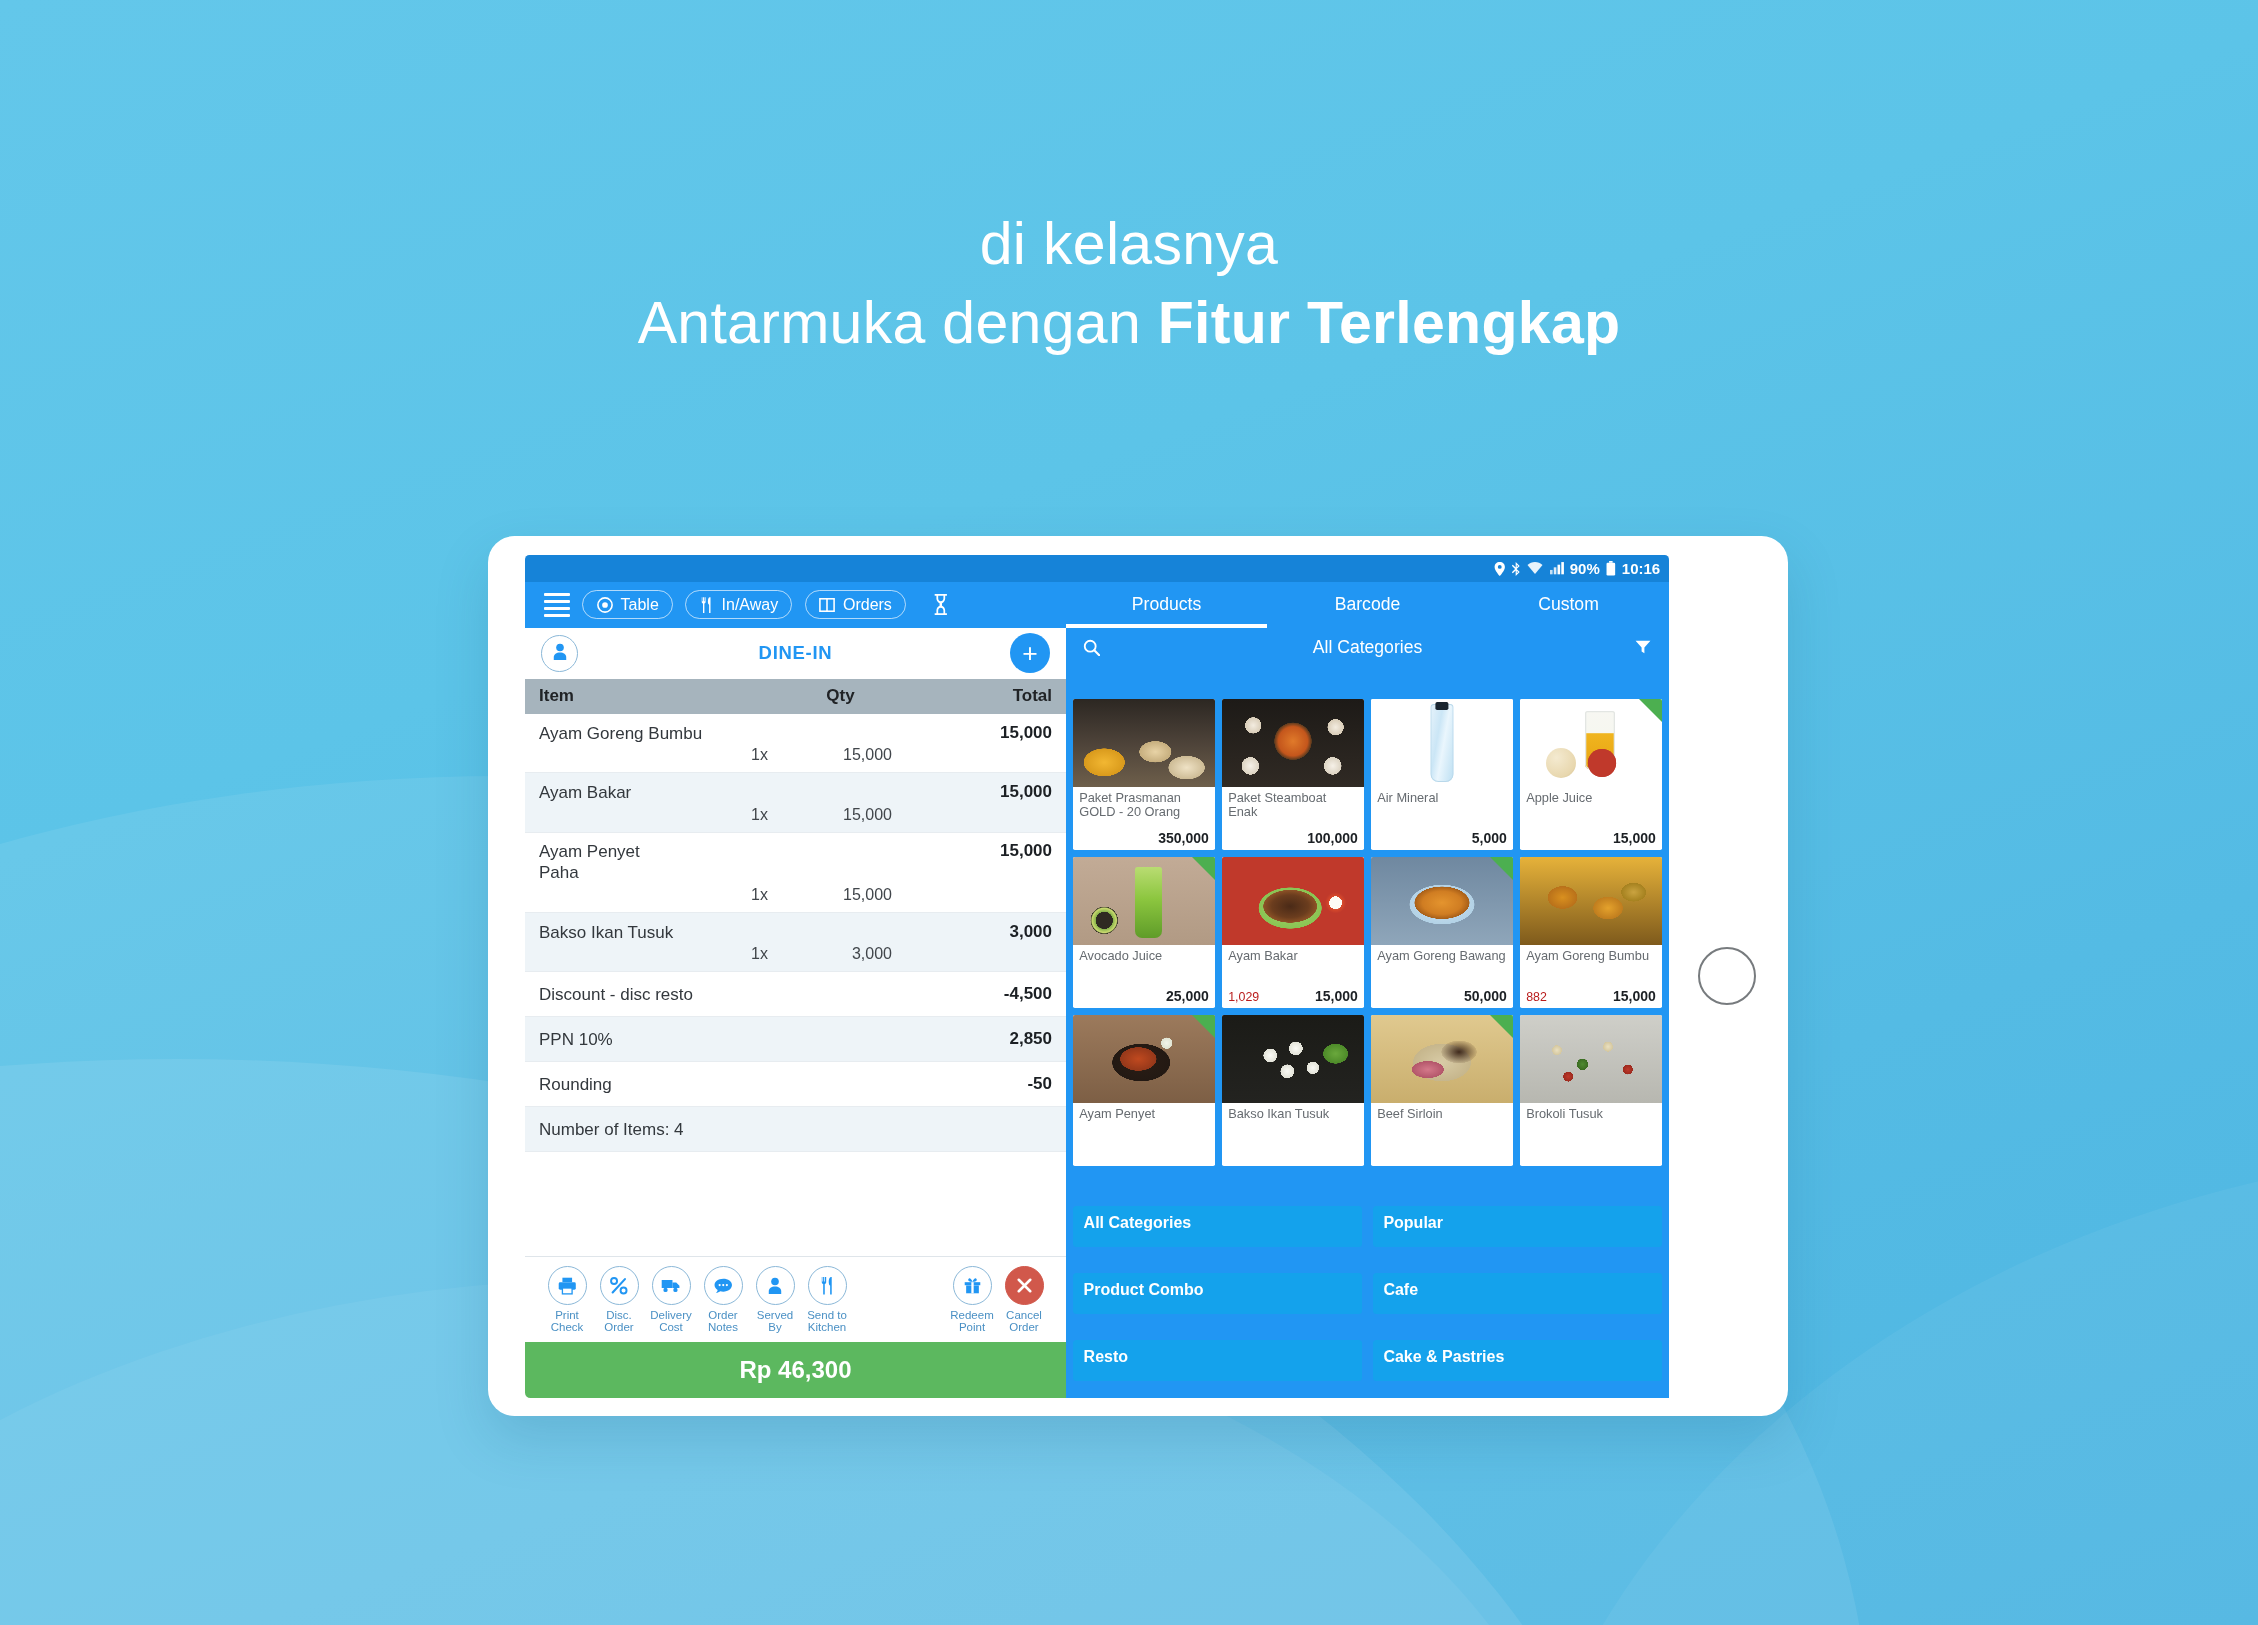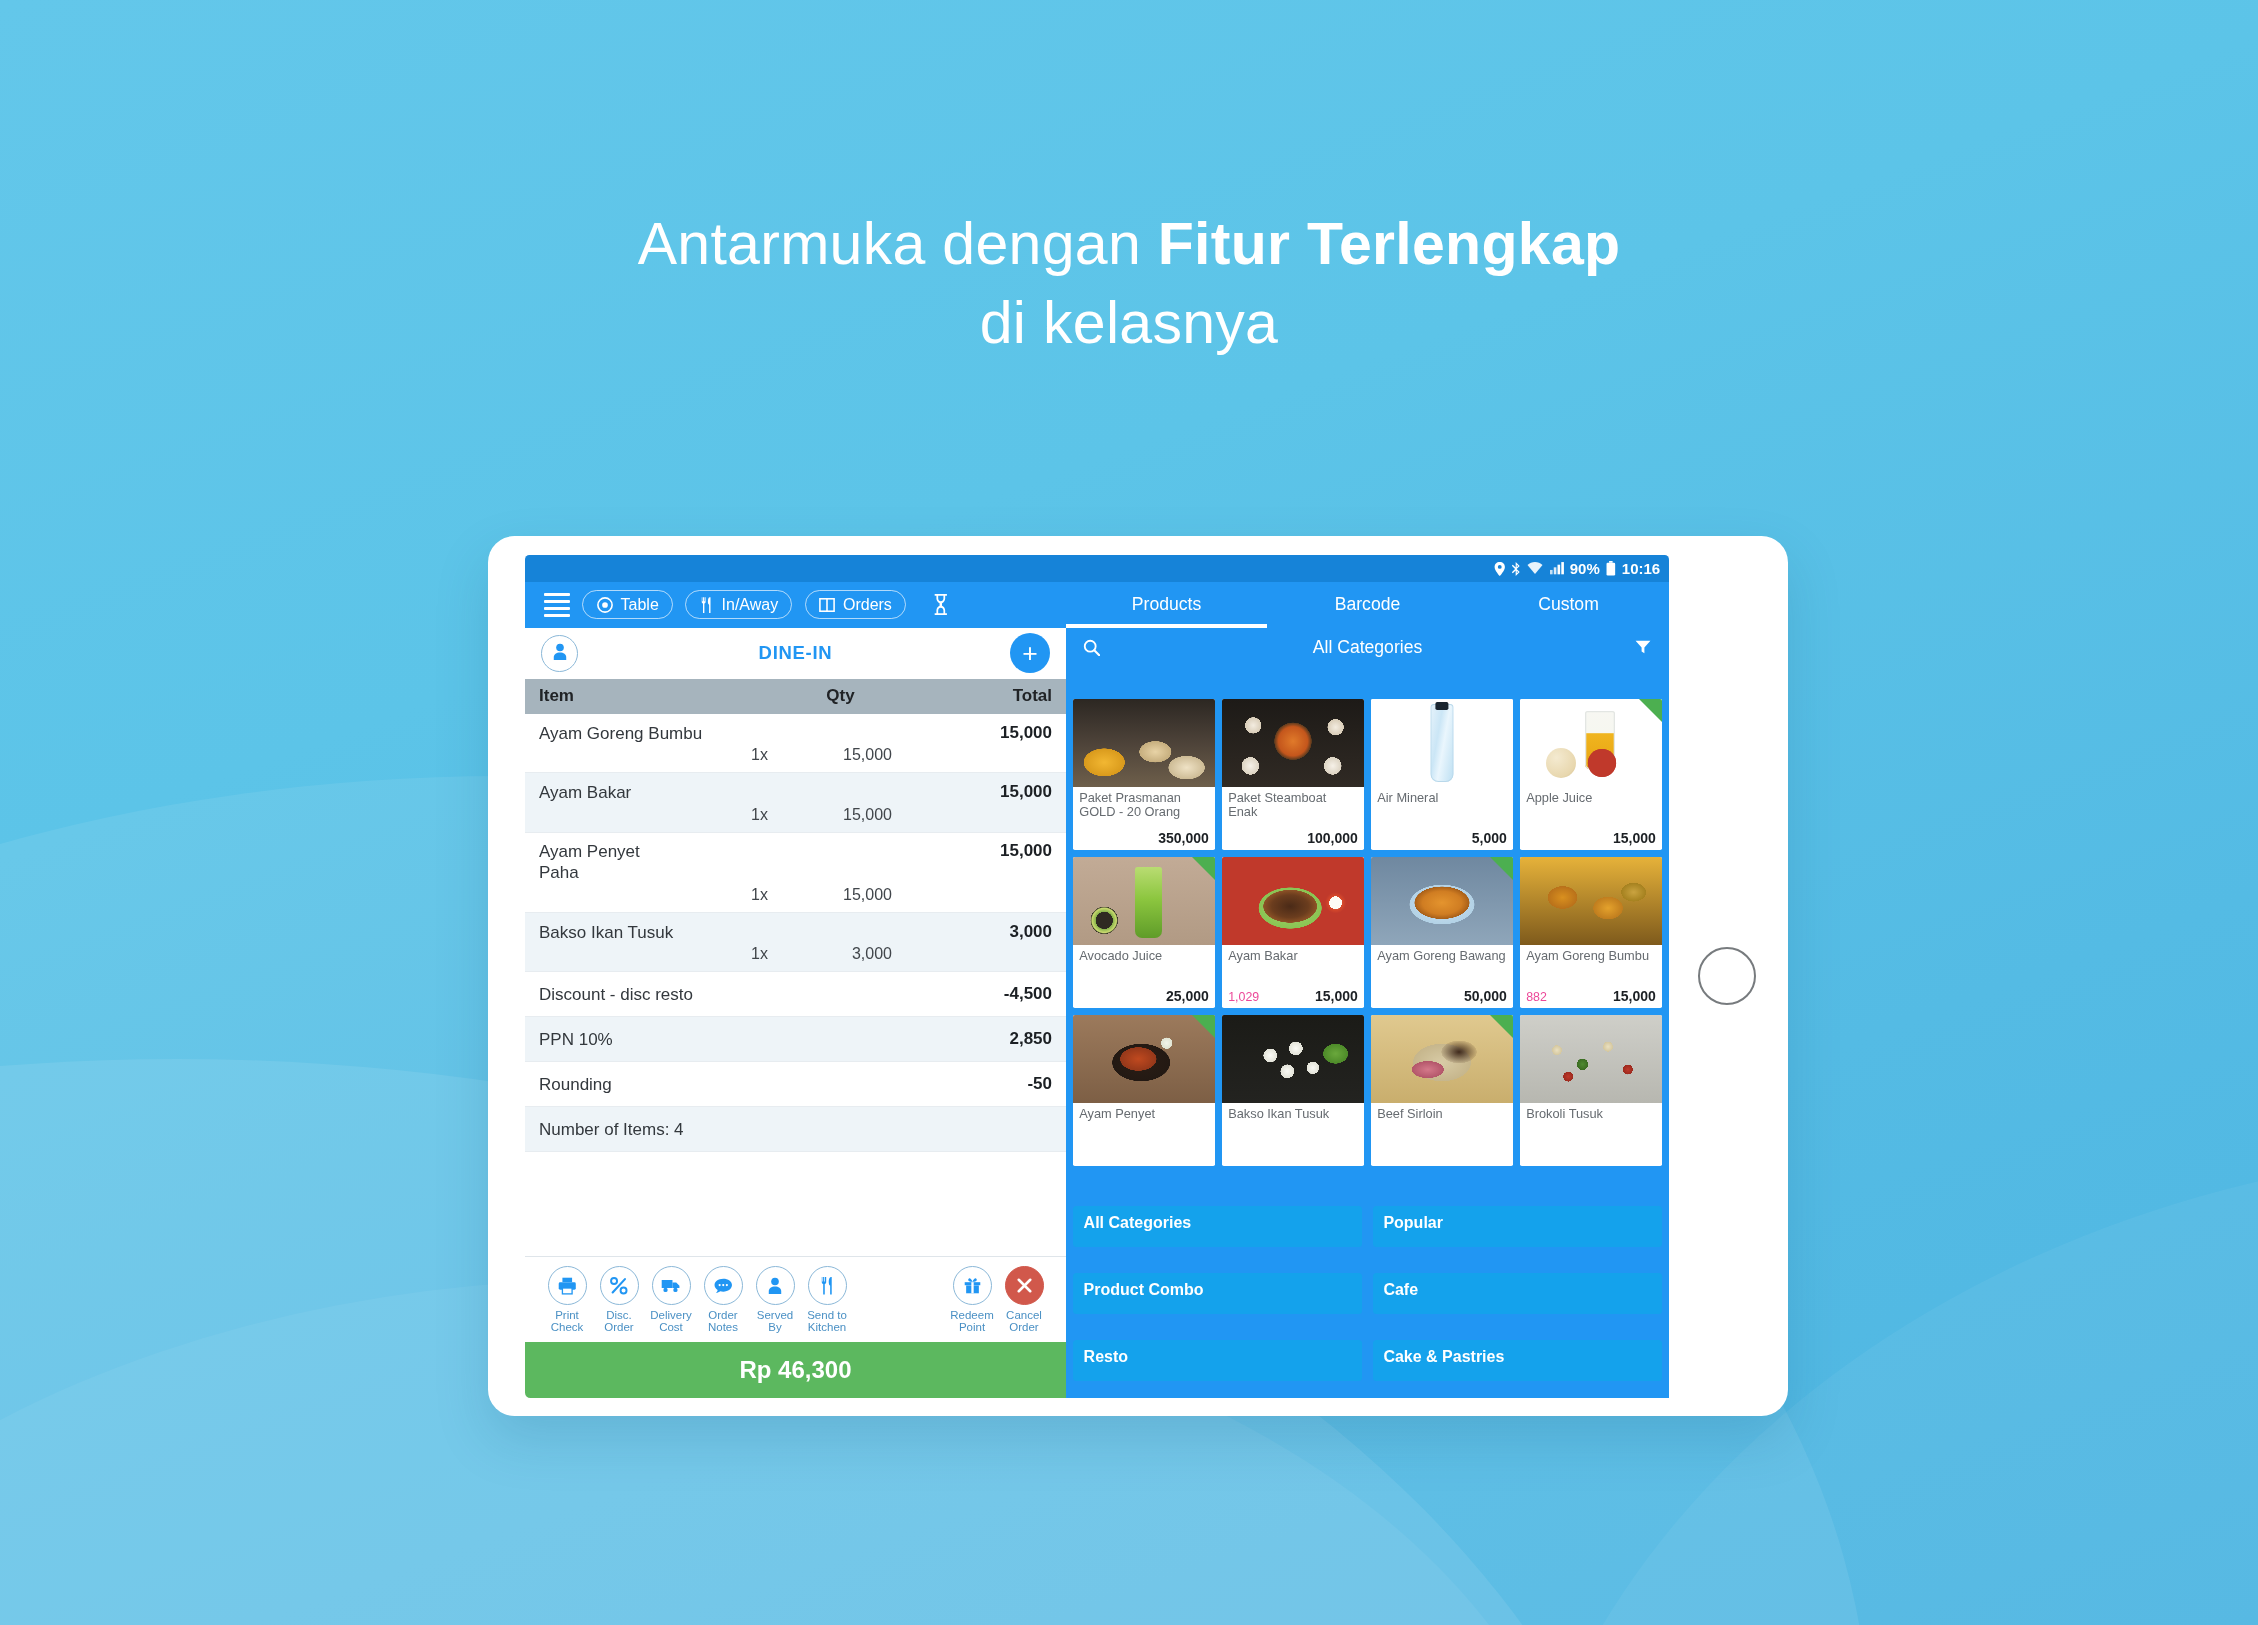--- a/index.html
+++ b/index.html
@@ -237,21 +237,21 @@
     position: absolute; top: 0; right: 0; width: 0; height: 0;
     border-top: 23px solid #4caf50; border-left: 23px solid transparent;
     z-index: 3;
   }
   .pcard .pinfo {
     flex: 1; padding: 4.4px 6.2px 4.4px 6.2px;
     display: flex; flex-direction: column; justify-content: space-between;
   }
   .pname { font-size: 12.8px; line-height: 14px; color: #666b70; }
   .prow { display: flex; align-items: baseline; }
-  .pstock { font-size: 12.4px; color: #ec4899; }
+  .pstock { font-size: 12.4px; color: #b91c1c; }
   .pprice { margin-left: auto; font-size: 14px; font-weight: 700; color: #1c2024; }
 
   
   .cat-grid {
     margin-top: 8px;
     padding: 0 7px 0 7px;
     display: grid; grid-template-columns: repeat(2, 1fr);
     gap: 8px 10.6px;
     flex: 1;
   }
@@ -350,22 +350,22 @@
 </style>
 </head>
 <body>
 
 <div class="bg-wave wave-1"></div>
 <div class="bg-wave wave-2"></div>
 <div class="bg-wave wave-3"></div>
 <div class="bg-wave wave-4"></div>
 
 <div class="headline">
+  <div>di kelasnya</div>
   <div><span>Antarmuka dengan </span><span class="strong">Fitur Terlengkap</span></div>
-  <div>di kelasnya</div>
 </div>
 
 <div class="tablet">
   <div class="tablet-home"></div>
 
   <div class="screen">
 
     <div class="statusbar">
       <span class="sb-icon">
         <svg width="11.5" height="14" viewBox="0 0 13 16">

